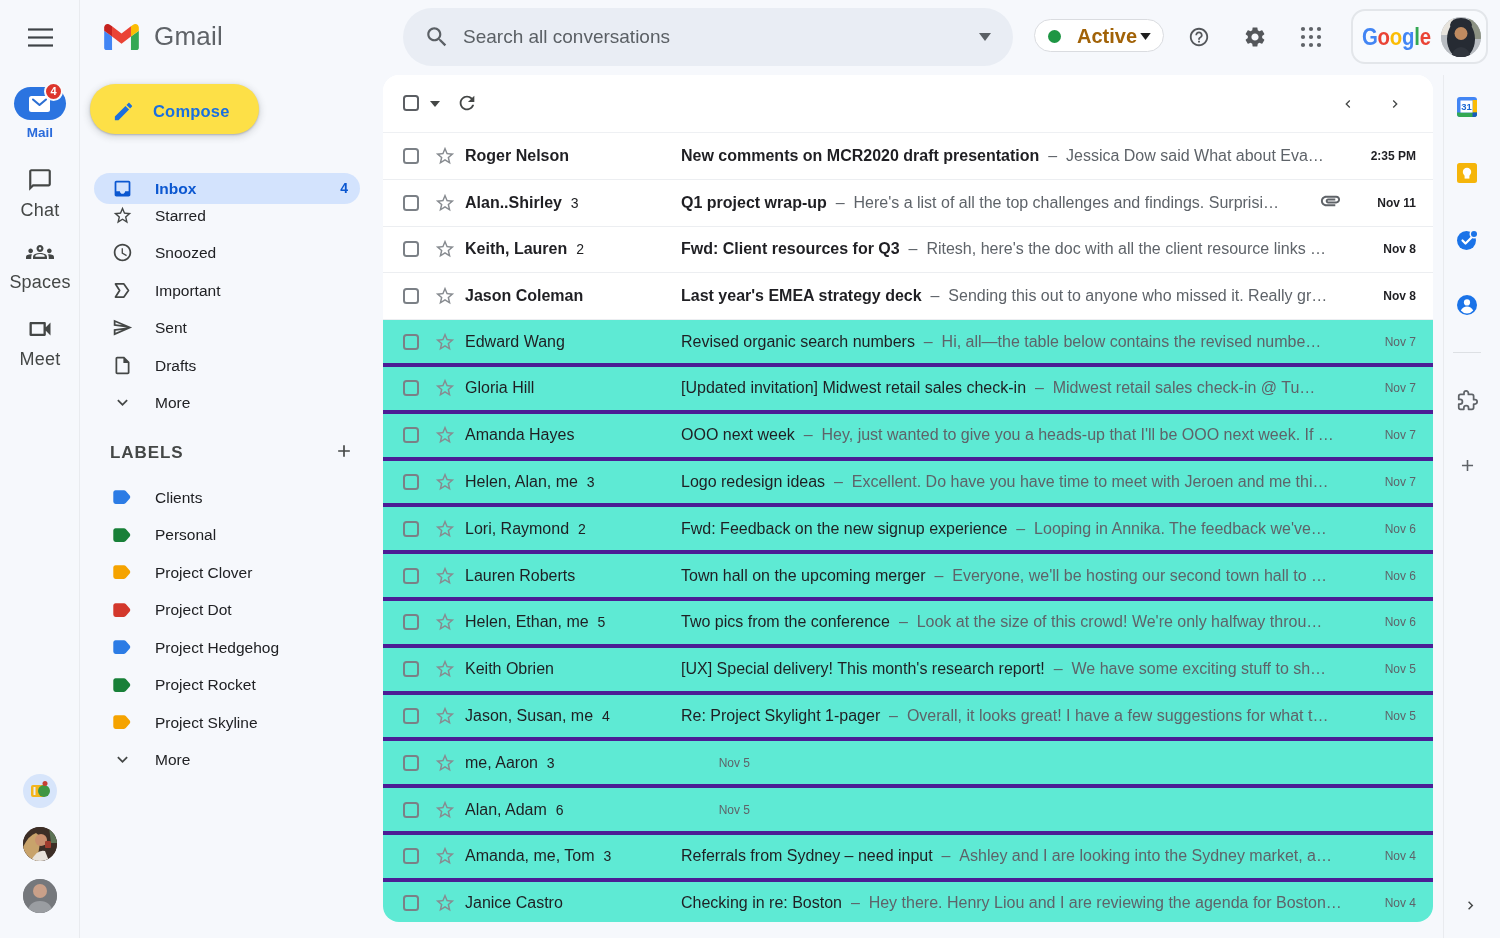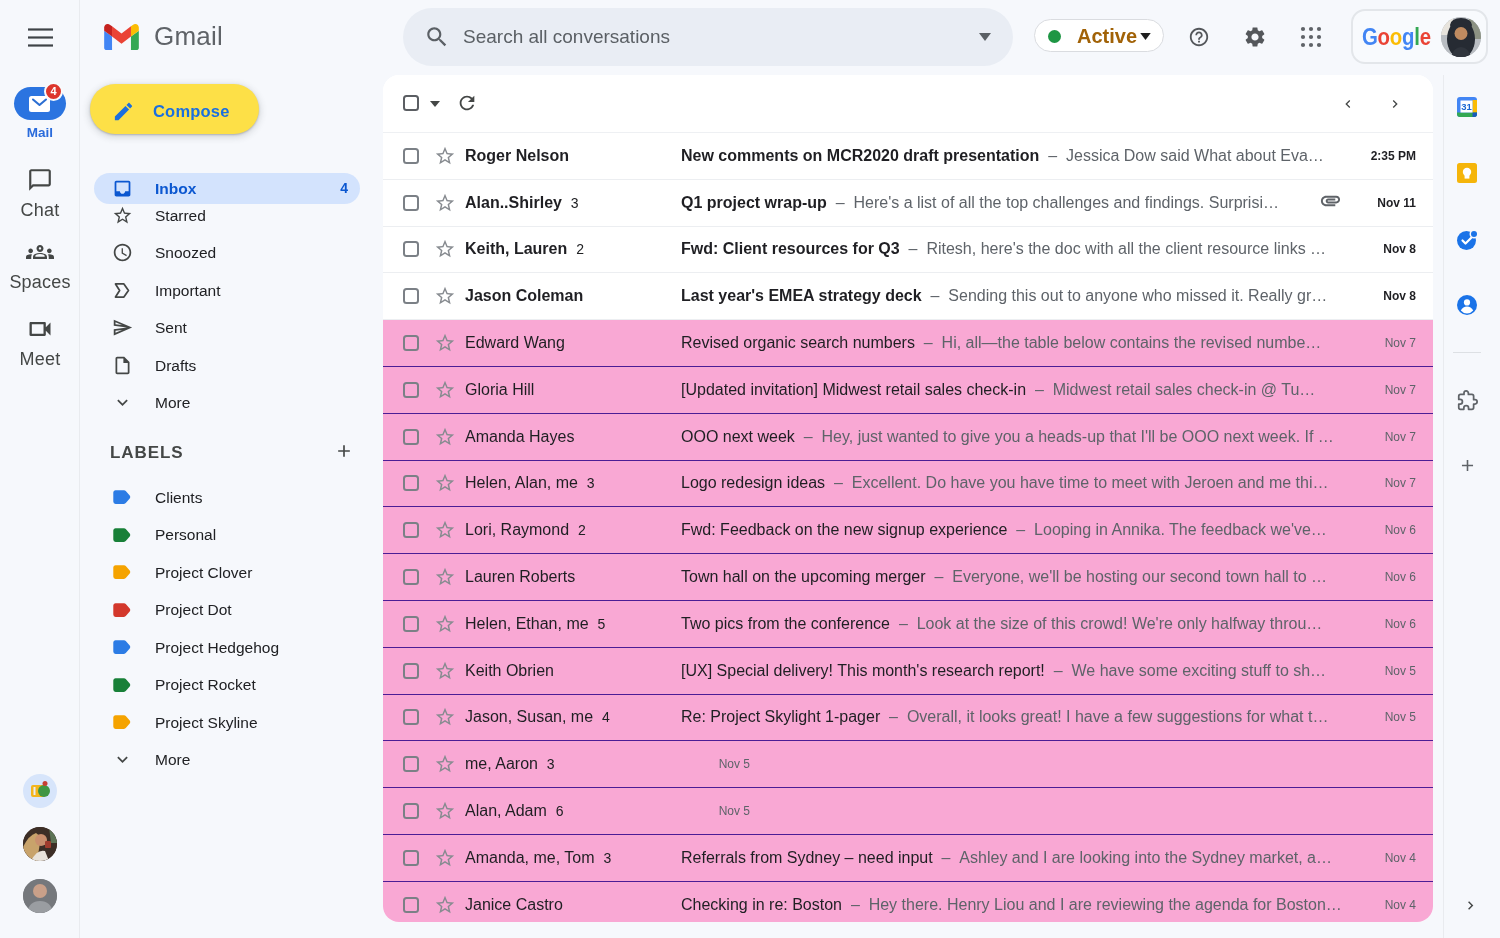--- a/index.html
+++ b/index.html
@@ -38,21 +38,21 @@
 #activepill { position:absolute; left:1034px; top:19px; width:130px; height:33px; border:1px solid #dadce0; background:#fff; border-radius:17px; }
 #activepill .dot { position:absolute; left:13px; top:10px; width:13px; height:13px; border-radius:50%; background:#1e9644; }
 #activepill .t { position:absolute; left:42px; top:0; line-height:32px; font-size:20px; font-weight:bold; color:#a16207; }
 #googlebox { position:absolute; left:1351px; top:9px; width:137px; height:55px; border:2px solid #e3e6ea; border-radius:14px; background:#f8fafd; }
 #gword { position:absolute; left:1362px; top:21px; font-size:24px; font-weight:bold; letter-spacing:-0.3px; line-height:31px; transform:scaleX(.85); transform-origin:0 0; }
 
 
 #card { position:absolute; left:383px; top:75px; width:1050px; height:847px; background:#fff; border-radius:16px; overflow:hidden; }
 #listhdr { position:absolute; left:0; top:0; width:1050px; height:58px; border-bottom:1px solid #eef0f3; background:#fff; }
 .mailrow { display:flex; align-items:center; height:46.8px; padding-left:20px; border-bottom:1px solid #eceef1; background:#fff; font-size:16px; }
-.mailrow.read { background:#f9a8d4; border-bottom:1px solid #4c1d95;align-items:center; }
+.mailrow.read { background:#5eead4; border-bottom:4px solid #4c1d95;align-items:center; }
 .cb { width:16px; height:16px; border:2px solid #7b8086; border-radius:3.5px; flex:none; }
 .mailrow .star { width:22px; height:22px; margin-left:15px; flex:none; }
 .sender { width:216px; margin-left:9px; flex:none; white-space:nowrap; overflow:hidden; color:#1f1f23; }
 .mailrow:not(.read) .sender b { font-weight:bold; }
 .sender .n { font-size:14px; font-weight:normal; color:#202124; }
 .subj { flex:1 1 auto; white-space:nowrap; overflow:hidden; color:#1f1f23; min-width:0; }
 .mailrow:not(.read) .subj b { font-weight:bold; }
 .mailrow.read .subj b { font-weight:normal; }
 .mailrow.read .sender b { font-weight:normal; }
 .snip { color:#5e6369; }

